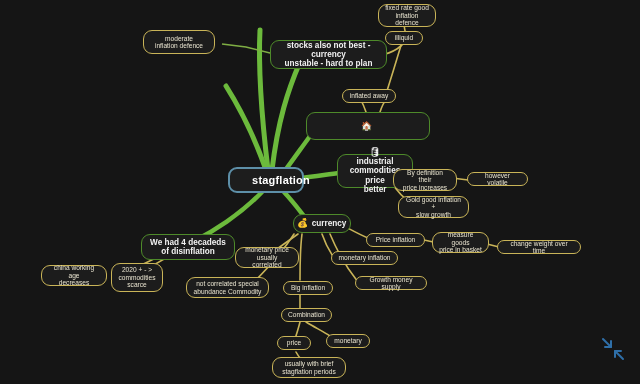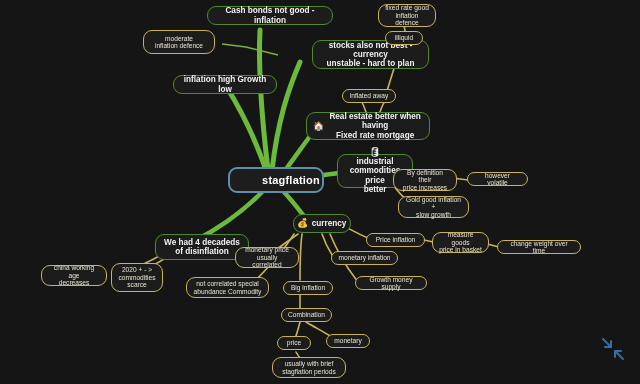--- a/index.html
+++ b/index.html
@@ -66,59 +66,51 @@
       <path d="M300 294 C300 300 300 306 300 310"></path>
       <path d="M306 322 C316 328 324 332 330 336"></path>
       <path d="M300 322 C298 330 296 336 294 342"></path>
       <path d="M296 352 C298 356 300 358 302 360"></path>
       <path d="M176 252 C166 258 156 264 148 268"></path>
       <path d="M166 252 C150 262 130 270 118 274"></path>
       <path d="M106 278 L94 278"></path>
     </g>
   </svg>
 
-  <div class="node t-root" style="left:228px;top:167px;width:96px;height:26px;padding-left:36px;">
+  <div class="node t-root" style="left:228px;top:167px;width:76px;height:26px;padding-left:36px;">
     <span class="lbl">stagflation</span>
   </div>
 
-  <div class="node t-green" style="left:207px;top:6px;width:126px;height:19px;">
-    <span class="lbl">Cash bonds not good - inflation</span>
-  </div>
 
   <div class="node t-gold" style="left:143px;top:30px;width:72px;height:24px;">
     <span class="lbl">moderate
 inflation defence</span>
   </div>
 
-  <div class="node t-green" style="left:270px;top:40px;width:117px;height:29px;margin-left:42px;">
+  <div class="node t-green" style="left:270px;top:40px;width:117px;height:29px;">
     <span class="lbl">stocks also not best - currency
 unstable - hard to plan</span>
   </div>
 
   <div class="node t-gold" style="left:378px;top:4px;width:58px;height:23px;">
     <span class="lbl">fixed rate good
 inflation defence</span>
   </div>
 
   <div class="node t-gold" style="left:385px;top:31px;width:38px;height:14px;">
     <span class="lbl">illiquid</span>
   </div>
 
-  <div class="node t-green" style="left:173px;top:75px;width:104px;height:19px;">
-    <span class="lbl">inflation high Growth low</span>
-  </div>
 
   <div class="node t-gold" style="left:342px;top:89px;width:54px;height:14px;">
     <span class="lbl">inflated away</span>
   </div>
 
   <div class="node t-green" style="left:306px;top:112px;width:124px;height:28px;">
     <span class="emoji">🏠</span>
-    <span class="lbl">Real estate better when having
-Fixed rate mortgage</span>
   </div>
 
   <div class="node t-green" style="left:337px;top:154px;width:76px;height:34px;flex-direction:column;">
     <span class="emoji" style="margin:0;">🛢</span>
     <span class="lbl">industrial
 commodities price
 better</span>
   </div>
 
   <div class="node t-gold" style="left:393px;top:169px;width:64px;height:22px;">
@@ -154,21 +146,21 @@
   </div>
 
   <div class="node t-gold" style="left:331px;top:251px;width:67px;height:14px;">
     <span class="lbl">monetary inflation</span>
   </div>
 
   <div class="node t-gold" style="left:355px;top:276px;width:72px;height:14px;">
     <span class="lbl">Growth money supply</span>
   </div>
 
-  <div class="node t-green" style="left:141px;top:234px;width:94px;height:26px;margin-left:14px;">
+  <div class="node t-green" style="left:141px;top:234px;width:94px;height:26px;">
     <span class="lbl">We had 4 decadeds
 of disinflation</span>
   </div>
 
   <div class="node t-gold" style="left:41px;top:265px;width:66px;height:21px;">
     <span class="lbl">china working age
 decreases</span>
   </div>
 
   <div class="node t-gold" style="left:111px;top:263px;width:52px;height:29px;">

